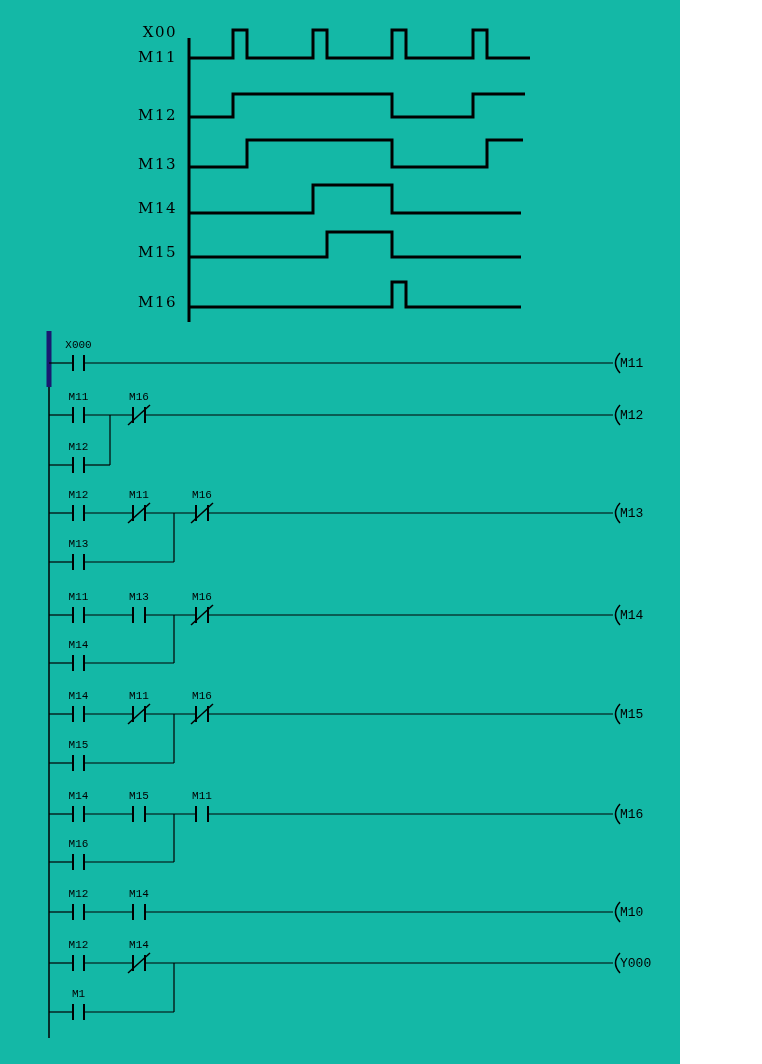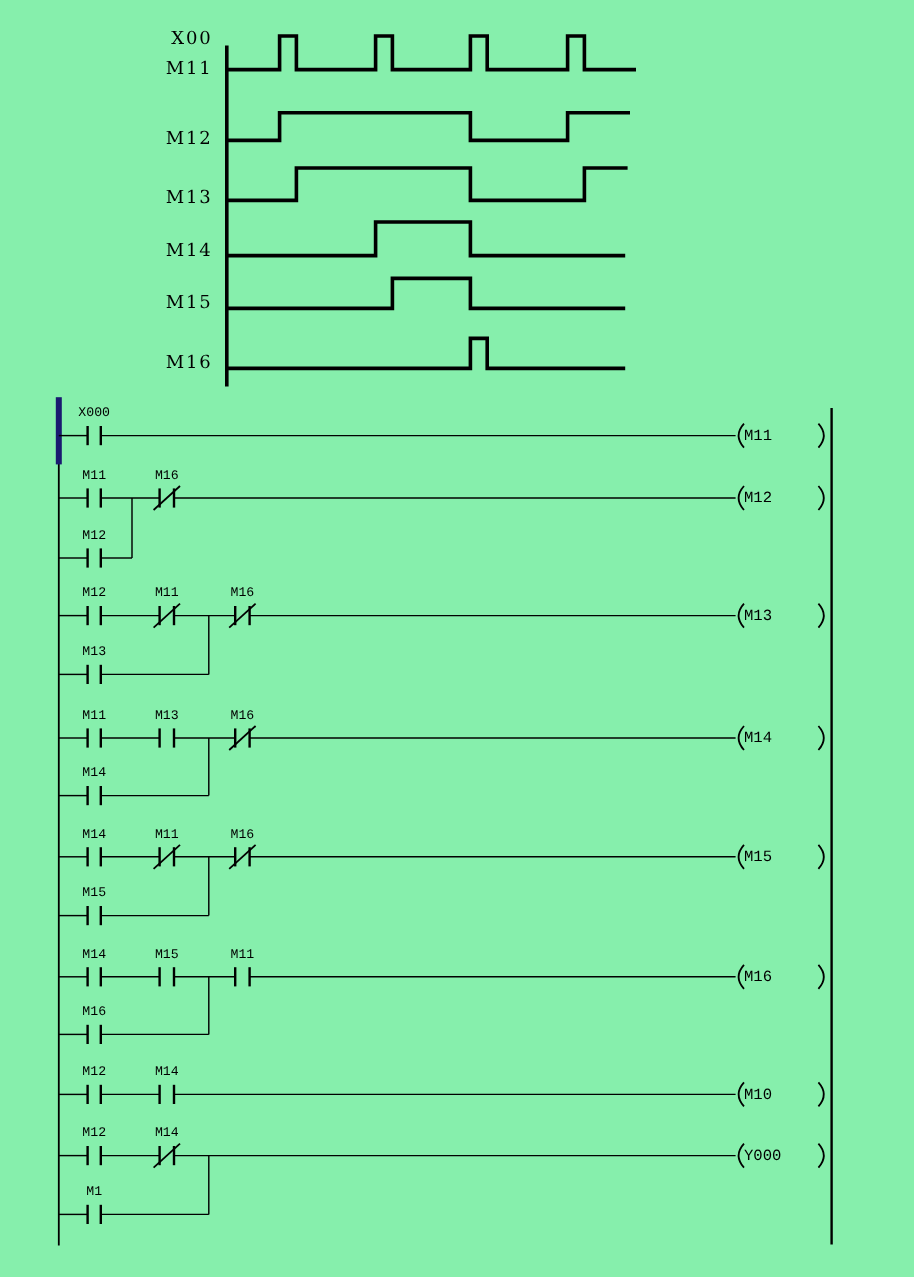--- a/index.html
+++ b/index.html
@@ -1,16 +1,16 @@
 <!DOCTYPE html>
 <html><head>
 <meta charset="utf-8">
 <style>
   html,body { margin:0; padding:0; background:#ffffff; }
-  #page { position:relative; width:762px; height:1064px; background:#86efac; overflow:hidden; }
+  #page { position:relative; width:680px; height:1064px; background:#14b8a6; overflow:hidden; }
   svg { display:block; }
   .t-label { font-family:"DejaVu Serif", serif; font-size:15px; letter-spacing:1.5px; fill:#000000; }
   .l-label { font-family:"Liberation Mono", monospace; font-size:11px; fill:#000000; }
   .c-label { font-family:"Liberation Mono", monospace; font-size:13px; fill:#000000; }
 </style>
 </head>
 <body>
 
 <div id="page">
   <svg id="canvas" width="762" height="1064" viewBox="0 0 762 1064" xmlns="http://www.w3.org/2000/svg">

